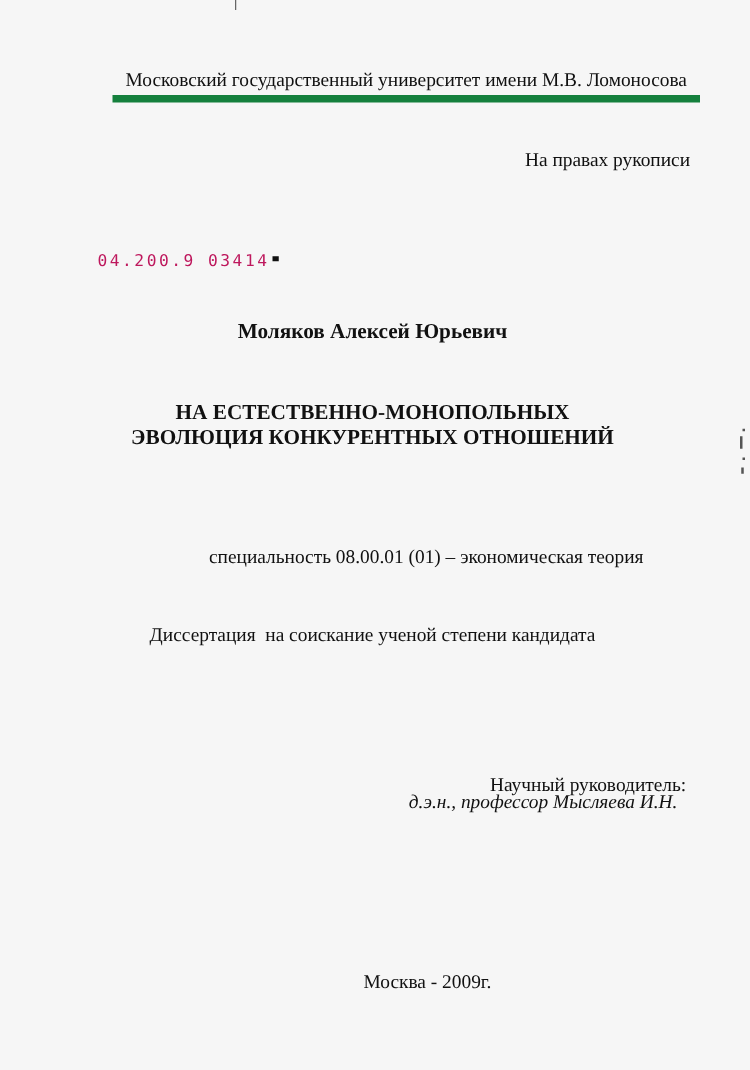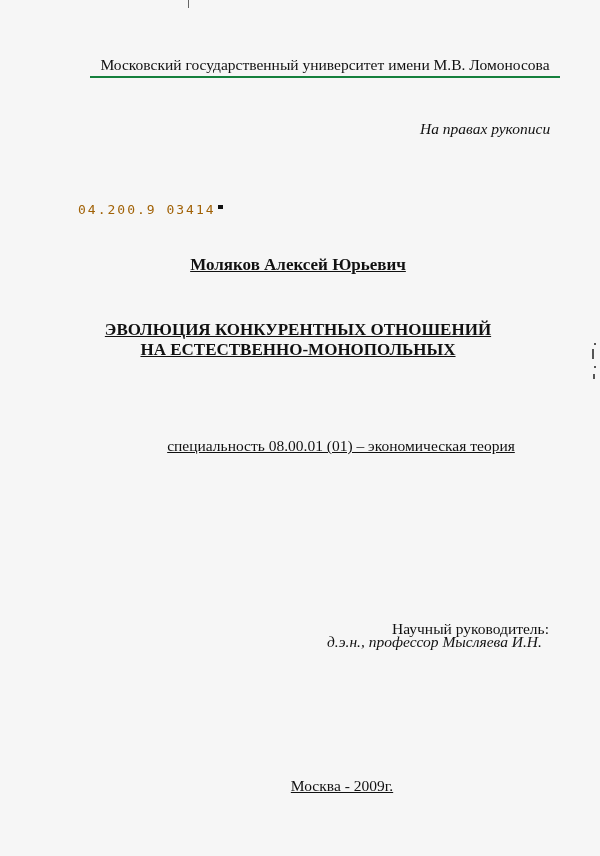--- a/index.html
+++ b/index.html
@@ -3,24 +3,24 @@
   <meta charset="utf-8">
   <style>
     html, body { margin: 0; padding: 0; }
     body {
       width: 600px; height: 856px; position: relative; overflow: hidden;
       background: #f6f6f6;
       font-family: "Liberation Serif", "DejaVu Serif", serif;
       color: #111;
     }
     .abs { position: absolute; }
-    .center { left: 0; width: 596px; text-align: center; text-decoration: underline; }
-    #university { top: 56px; left: 90px; width: 470px; text-align: center; font-size: 15.5px; padding-bottom: 2px; border-bottom: 2px solid #15803d; line-height: 18px; }
-    #rights { top: 120px; left: 420px; font-size: 15.5px; font-style: italic; }
-    #code { top: 202px; left: 78px; font-family: "DejaVu Sans Mono", monospace; font-size: 13px; letter-spacing: 2px; color: #a16207; }
+    .center { left: 0; width: 596px; text-align: center; }
+    #university { top: 56px; left: 90px; width: 470px; text-align: center; font-size: 15.5px; padding-bottom: 2px; border-bottom: 6px solid #15803d; line-height: 18px; }
+    #rights { top: 120px; left: 420px; font-size: 15.5px; }
+    #code { top: 202px; left: 78px; font-family: "DejaVu Sans Mono", monospace; font-size: 13px; letter-spacing: 2px; color: #be185d; }
     #code .mark { display:inline-block; width:5px; height:4px; background:#111; vertical-align: top; margin-left: 2px; margin-top: 3px; }
     #author { top: 255px; font-size: 17px; font-weight: bold; }
     #title { top: 320px; font-size: 17px; font-weight: bold; line-height: 20px; }
     #specialty { top: 437px; font-size: 15.5px; margin-left: 43px; }
     #dissertation { top: 499px; font-size: 15.5px; line-height: 19px; }
     #supervisor-label { top: 620px; left: 392px; font-size: 15.5px; }
     #supervisor-name { top: 633px; left: 327px; font-size: 15.5px; font-style: italic; }
     #city-year { top: 777px; font-size: 15.5px; padding-left: 44px; }
     .speck { position:absolute; background:#555; }
     .topmark { top: 0; left: 188px; width: 1px; height: 8px; background:#666; }
@@ -34,27 +34,28 @@
 
 <div id="rights" class="abs">На правах рукописи</div>
 
 <div id="code" class="abs">
   <span>04.200.9 03414</span><span class="mark"></span>
 </div>
 
 <div id="author" class="abs center">Моляков Алексей Юрьевич</div>
 
 <div id="title" class="abs center">
+  <div>НА ЕСТЕСТВЕННО-МОНОПОЛЬНЫХ</div>
   <div>ЭВОЛЮЦИЯ КОНКУРЕНТНЫХ ОТНОШЕНИЙ</div>
-  <div>НА ЕСТЕСТВЕННО-МОНОПОЛЬНЫХ</div>
 </div>
 
 <div id="specialty" class="abs center">специальность 08.00.01 (01) – экономическая теория</div>
 
 <div id="dissertation" class="abs center">
+  <div style="white-space:pre;">Диссертация  на соискание ученой степени кандидата</div>
 </div>
 
 <div id="supervisor-label" class="abs">Научный руководитель:</div>
 <div id="supervisor-name" class="abs">д.э.н., профессор Мысляева И.Н.</div>
 
 <div id="city-year" class="abs center">Москва - 2009г.</div>
 
 <div>
   <div class="speck" style="left:594px;top:343px;width:2px;height:2px;"></div>
   <div class="speck" style="left:592px;top:349px;width:2px;height:10px;"></div>

